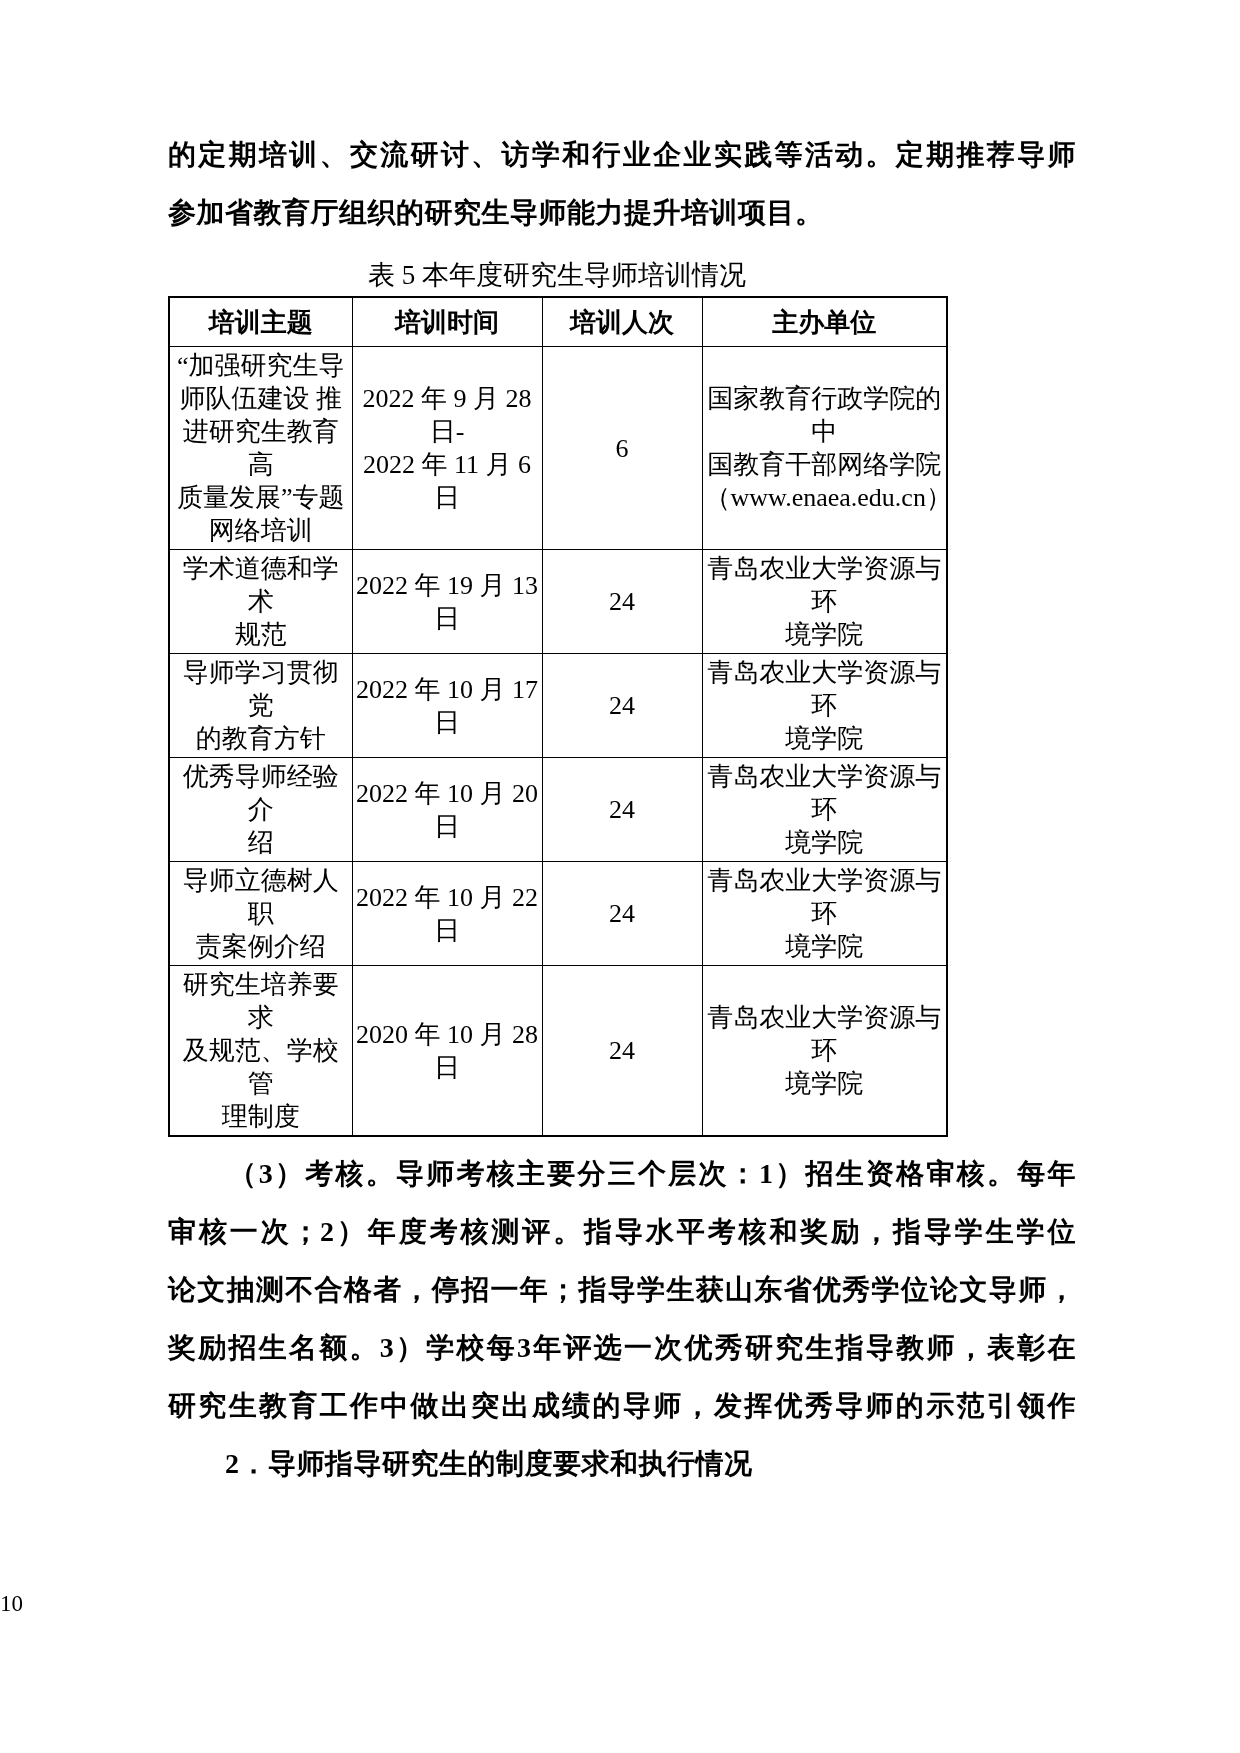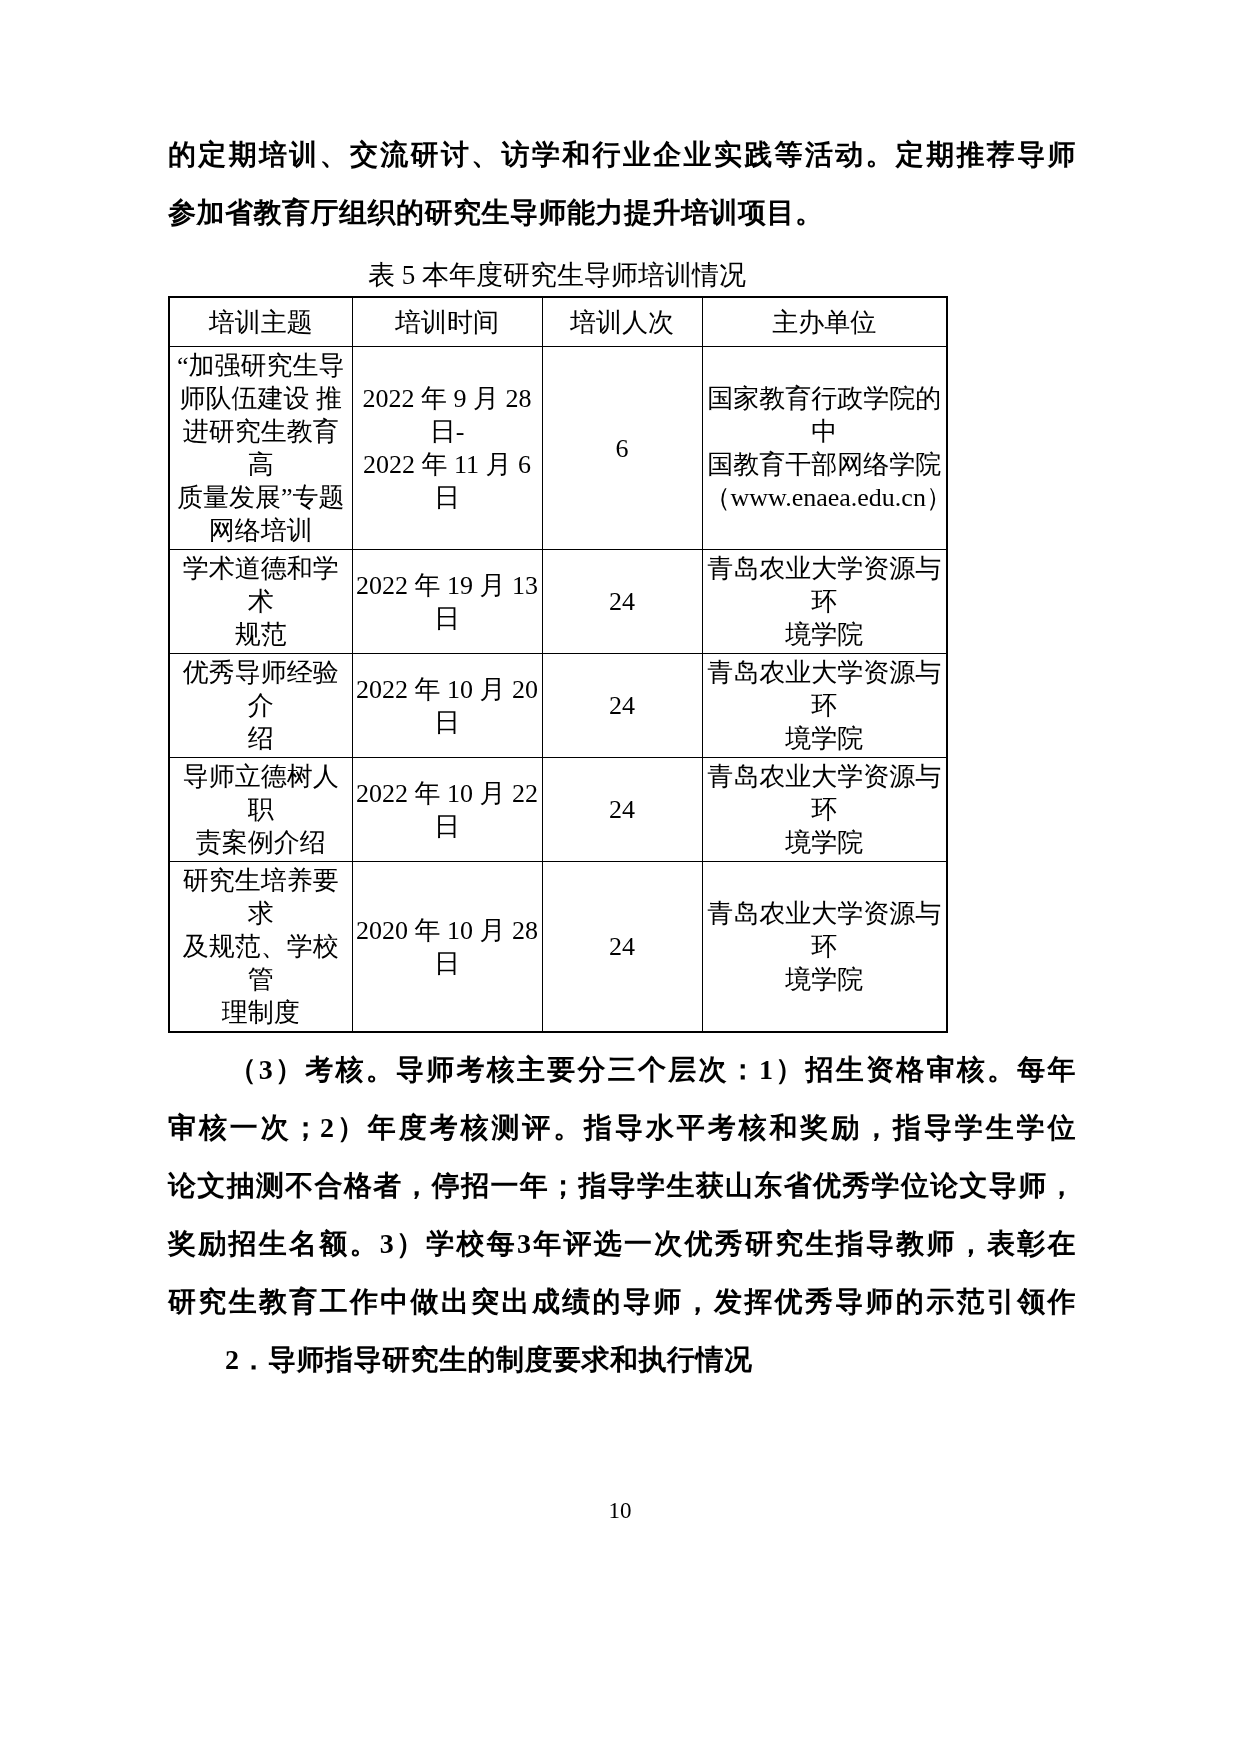--- a/index.html
+++ b/index.html
@@ -54,34 +54,34 @@
     border:1px solid #000;
     font-size:26px;
     line-height:33px;
     text-align:center;
     vertical-align:middle;
     padding:2px 2px;
     white-space:pre-line;
     overflow:hidden;
   }
   table.training th{
-    font-weight:normal;
+    font-weight:bold;
     height:44px;
     white-space:nowrap;
   }
   .col-theme{width:183px;}
   .col-time{width:190px;}
   .col-count{width:160px;}
   .col-org{width:245px;}
 
   .page-number{
     position:absolute;
-    left:0;top:1497px;
+    left:0;top:1590px;
     width:100%;
-    text-align:center;
+    text-align:left;
     font-size:23px;
     line-height:28px;
   }
 </style>
 </head>
 <body>
 
 <div class="page">
   <div class="content">
 
@@ -124,20 +124,28 @@
             </tr>
             <tr>
               <td>学术道德和学术
 规范</td>
               <td>2022 年 19 月 13 日</td>
               <td>24</td>
               <td>青岛农业大学资源与环
 境学院</td>
             </tr>
             <tr>
+              <td>导师学习贯彻党
+的教育方针</td>
+              <td>2022 年 10 月 17 日</td>
+              <td>24</td>
+              <td>青岛农业大学资源与环
+境学院</td>
+            </tr>
+            <tr>
               <td>优秀导师经验介
 绍</td>
               <td>2022 年 10 月 20 日</td>
               <td>24</td>
               <td>青岛农业大学资源与环
 境学院</td>
             </tr>
             <tr>
               <td>导师立德树人职
 责案例介绍</td>

